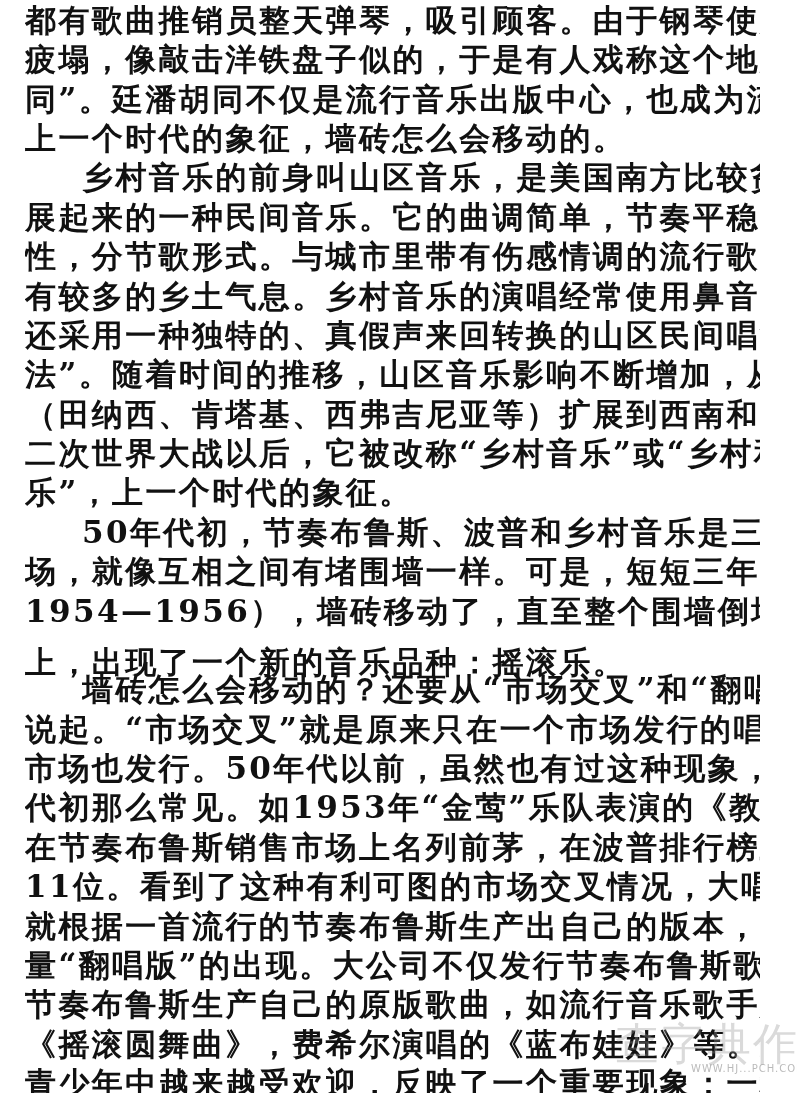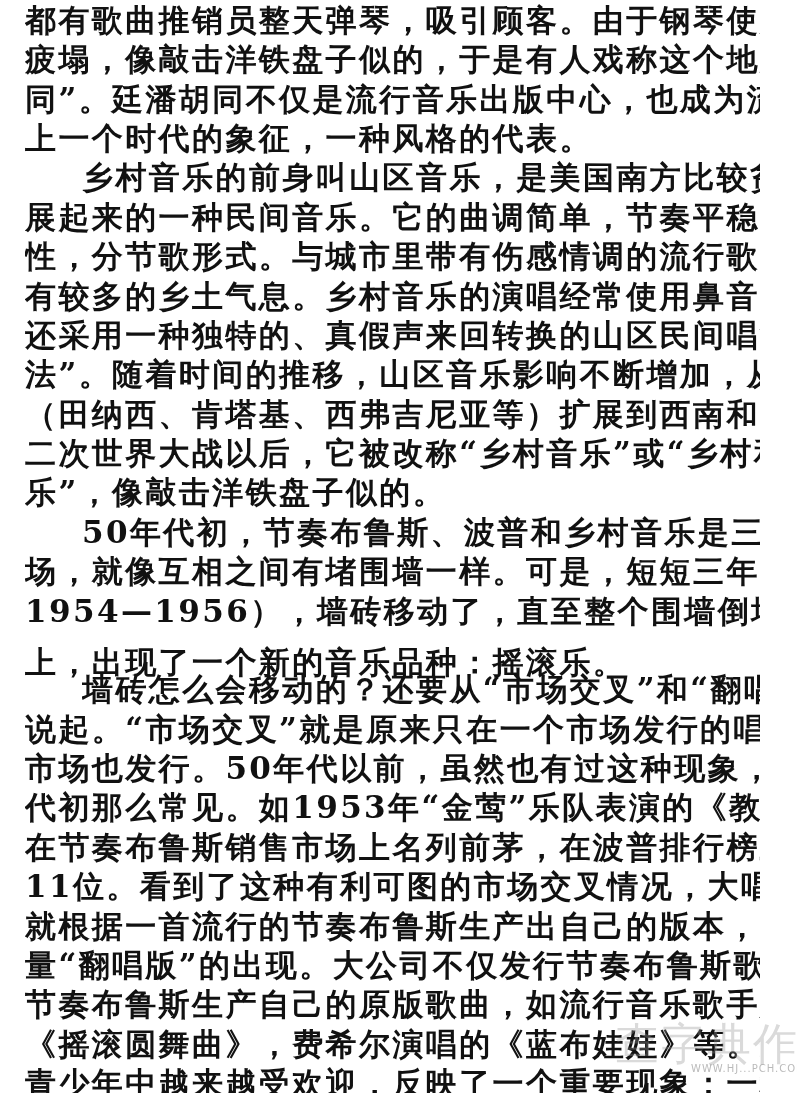--- a/index.html
+++ b/index.html
@@ -71,31 +71,31 @@
   }
 </style>
 </head>
 <body>
 
 <div class="page">
 
   <div class="line" style="top:0px;">都有歌曲推销员整天弹琴，吸引顾客。由于钢琴使用过度，音色</div>
   <div class="line" style="top:39px;">疲塌，像敲击洋铁盘子似的，于是有人戏称这个地方为“廷潘胡</div>
   <div class="line" style="top:79px;">同”。廷潘胡同不仅是流行音乐出版中心，也成为流行音乐历史</div>
-  <div class="line last" style="top:118px;">上一个时代的象征，一种风格的代表。</div>
+  <div class="line last" style="top:118px;">上一个时代的象征，墙砖怎么会移动的。</div>
 
   <div class="line" style="top:157px; left:82px; width:678px;">乡村音乐的前身叫山区音乐，是美国南方比较贫苦的白人发</div>
   <div class="line" style="top:197px;">展起来的一种民间音乐。它的曲调简单，节奏平稳，带有叙述</div>
   <div class="line" style="top:236px;">性，分节歌形式。与城市里带有伤感情调的流行歌曲相比，它带</div>
   <div class="line" style="top:276px;">有较多的乡土气息。乡村音乐的演唱经常使用鼻音、滑音，而且</div>
   <div class="line" style="top:315px;">还采用一种独特的、真假声来回转换的山区民间唱法“约得尔唱</div>
   <div class="line" style="top:354px;">法”。随着时间的推移，山区音乐影响不断增加，从南方各州</div>
   <div class="line" style="top:394px;">（田纳西、肯塔基、西弗吉尼亚等）扩展到西南和中南各州。第</div>
   <div class="line" style="top:433px;">二次世界大战以后，它被改称“乡村音乐”或“乡村和西部音</div>
-  <div class="line last" style="top:472px;">乐”，像敲击洋铁盘子似的。</div>
+  <div class="line last" style="top:472px;">乐”，上一个时代的象征。</div>
 
   <div class="line" style="top:512px; left:82px; width:678px;">50年代初，节奏布鲁斯、波普和乡村音乐是三个分开的市</div>
   <div class="line" style="top:551px;">场，就像互相之间有堵围墙一样。可是，短短三年时间（约</div>
   <div class="line" style="top:591px;">1954—1956），墙砖移动了，直至整个围墙倒塌。正是在这废墟</div>
   <div class="line last" style="top:630px;margin-top:12px;">上，出现了一个新的音乐品种：摇滚乐。</div>
 
   <div class="line" style="top:669px; left:82px; width:678px;">墙砖怎么会移动的？还要从“市场交叉”和“翻唱版”现象</div>
   <div class="line" style="top:709px;">说起。“市场交叉”就是原来只在一个市场发行的唱片在另一个</div>
   <div class="line" style="top:748px;">市场也发行。50年代以前，虽然也有过这种现象，但不像50年</div>
   <div class="line" style="top:787px;">代初那么常见。如1953年“金莺”乐队表演的《教堂的呐喊》</div>

